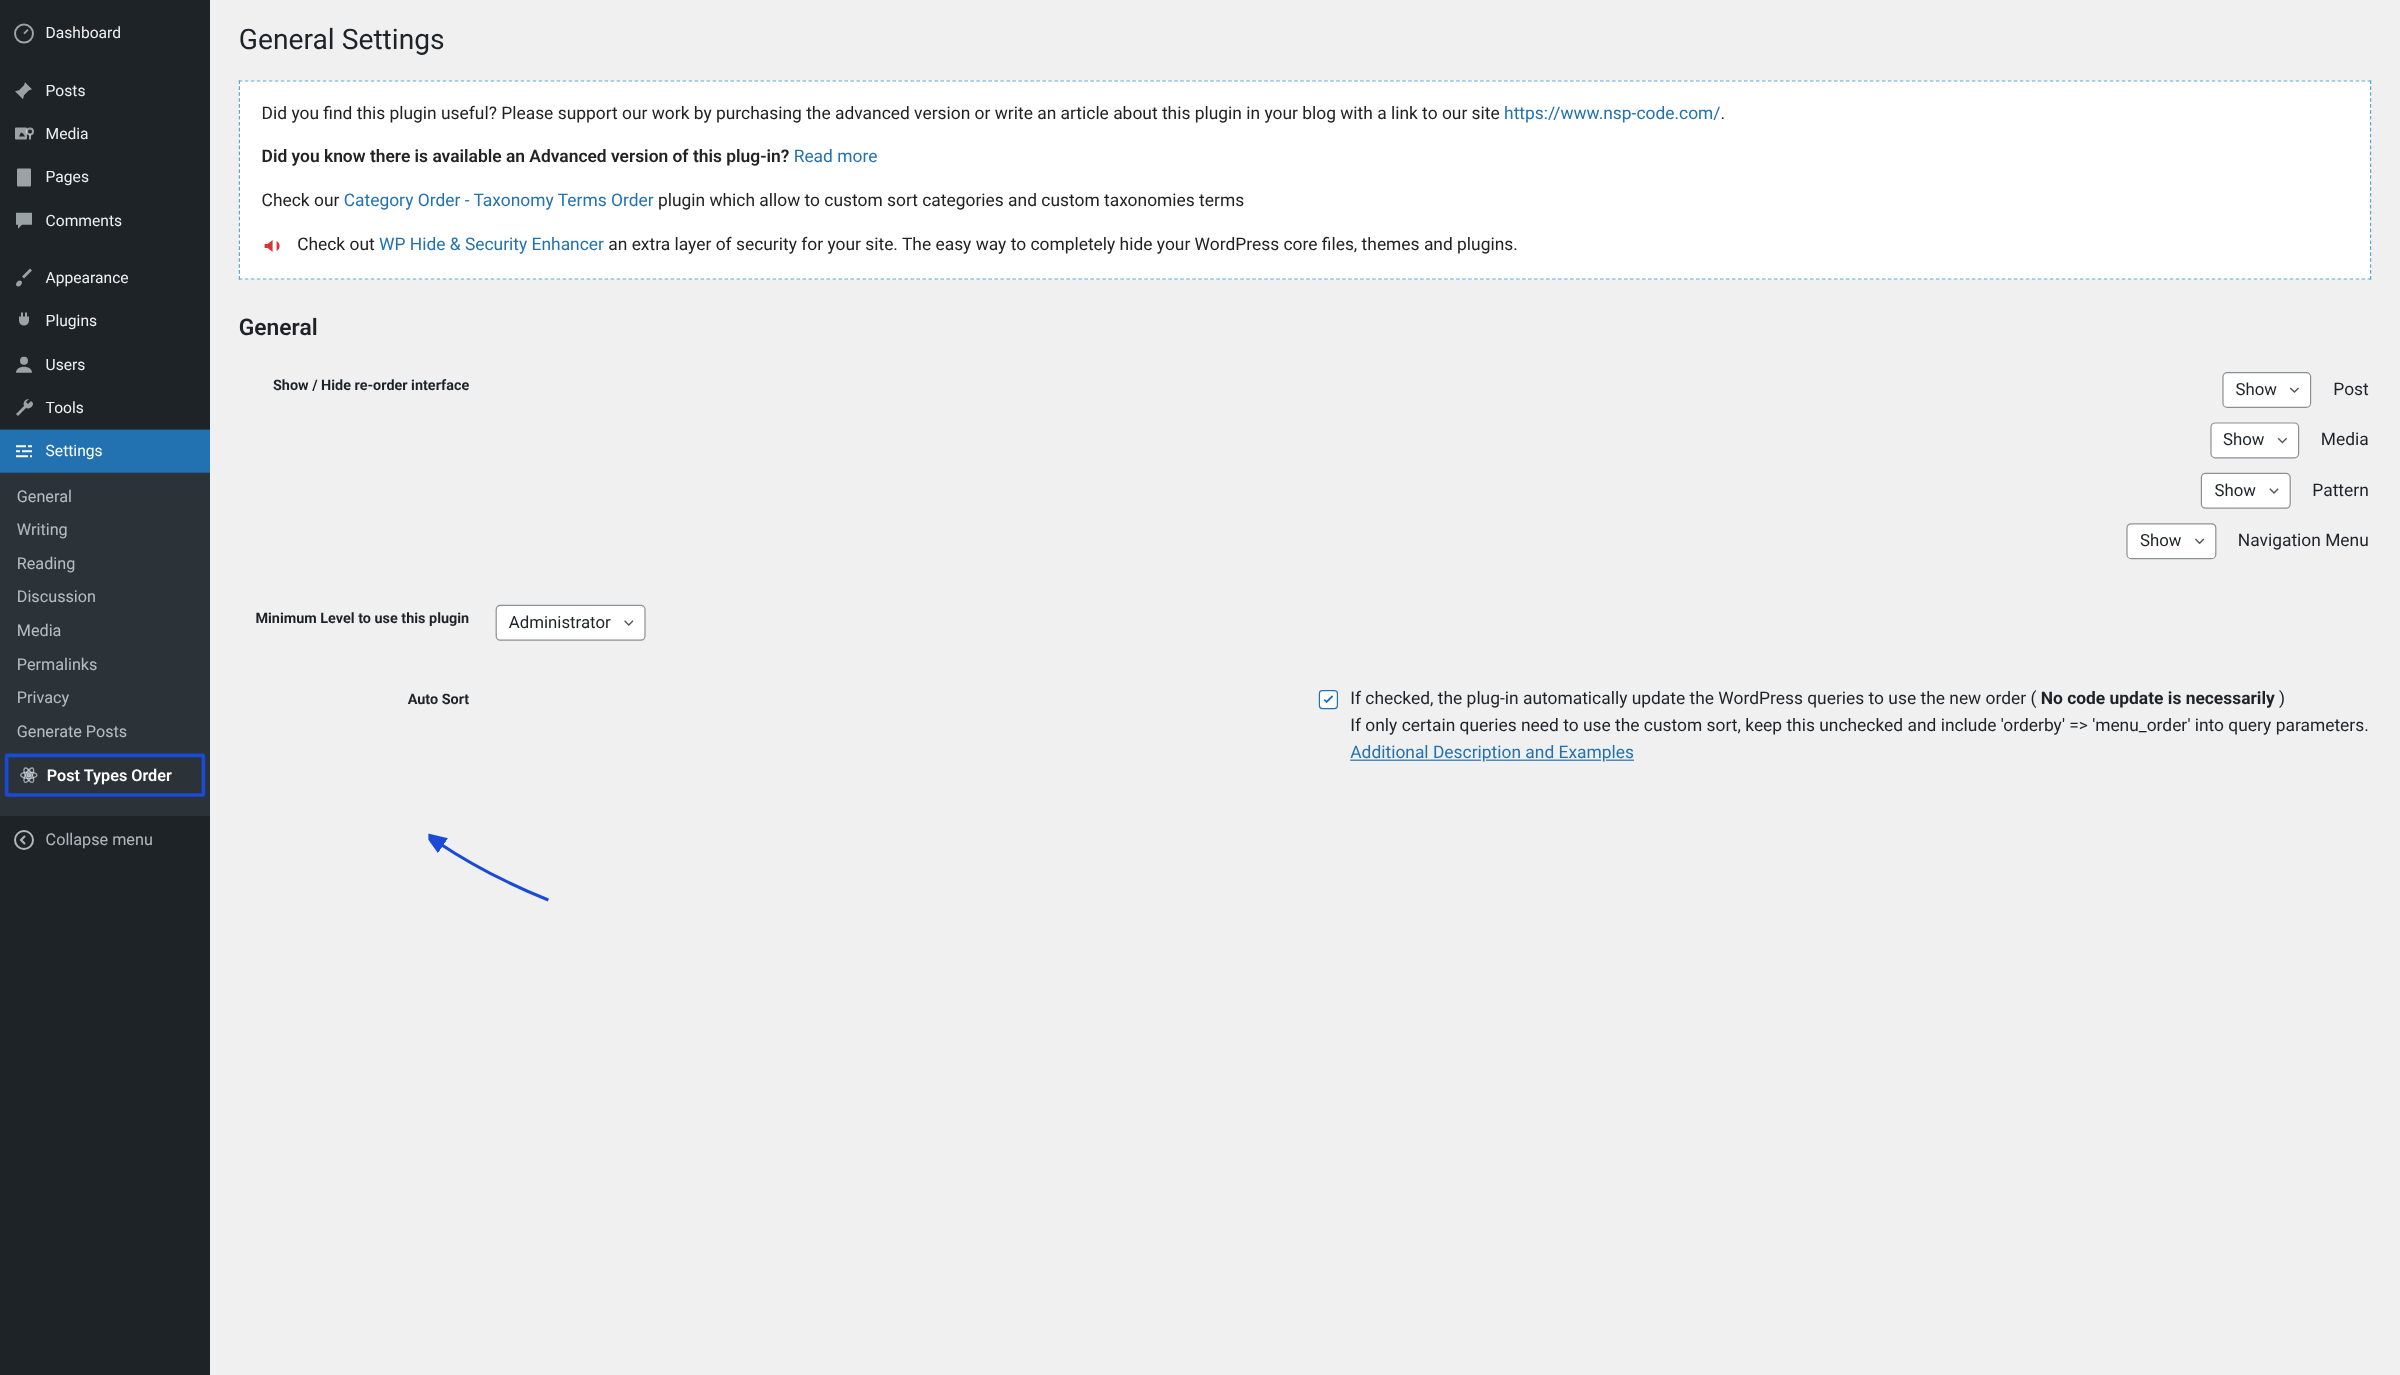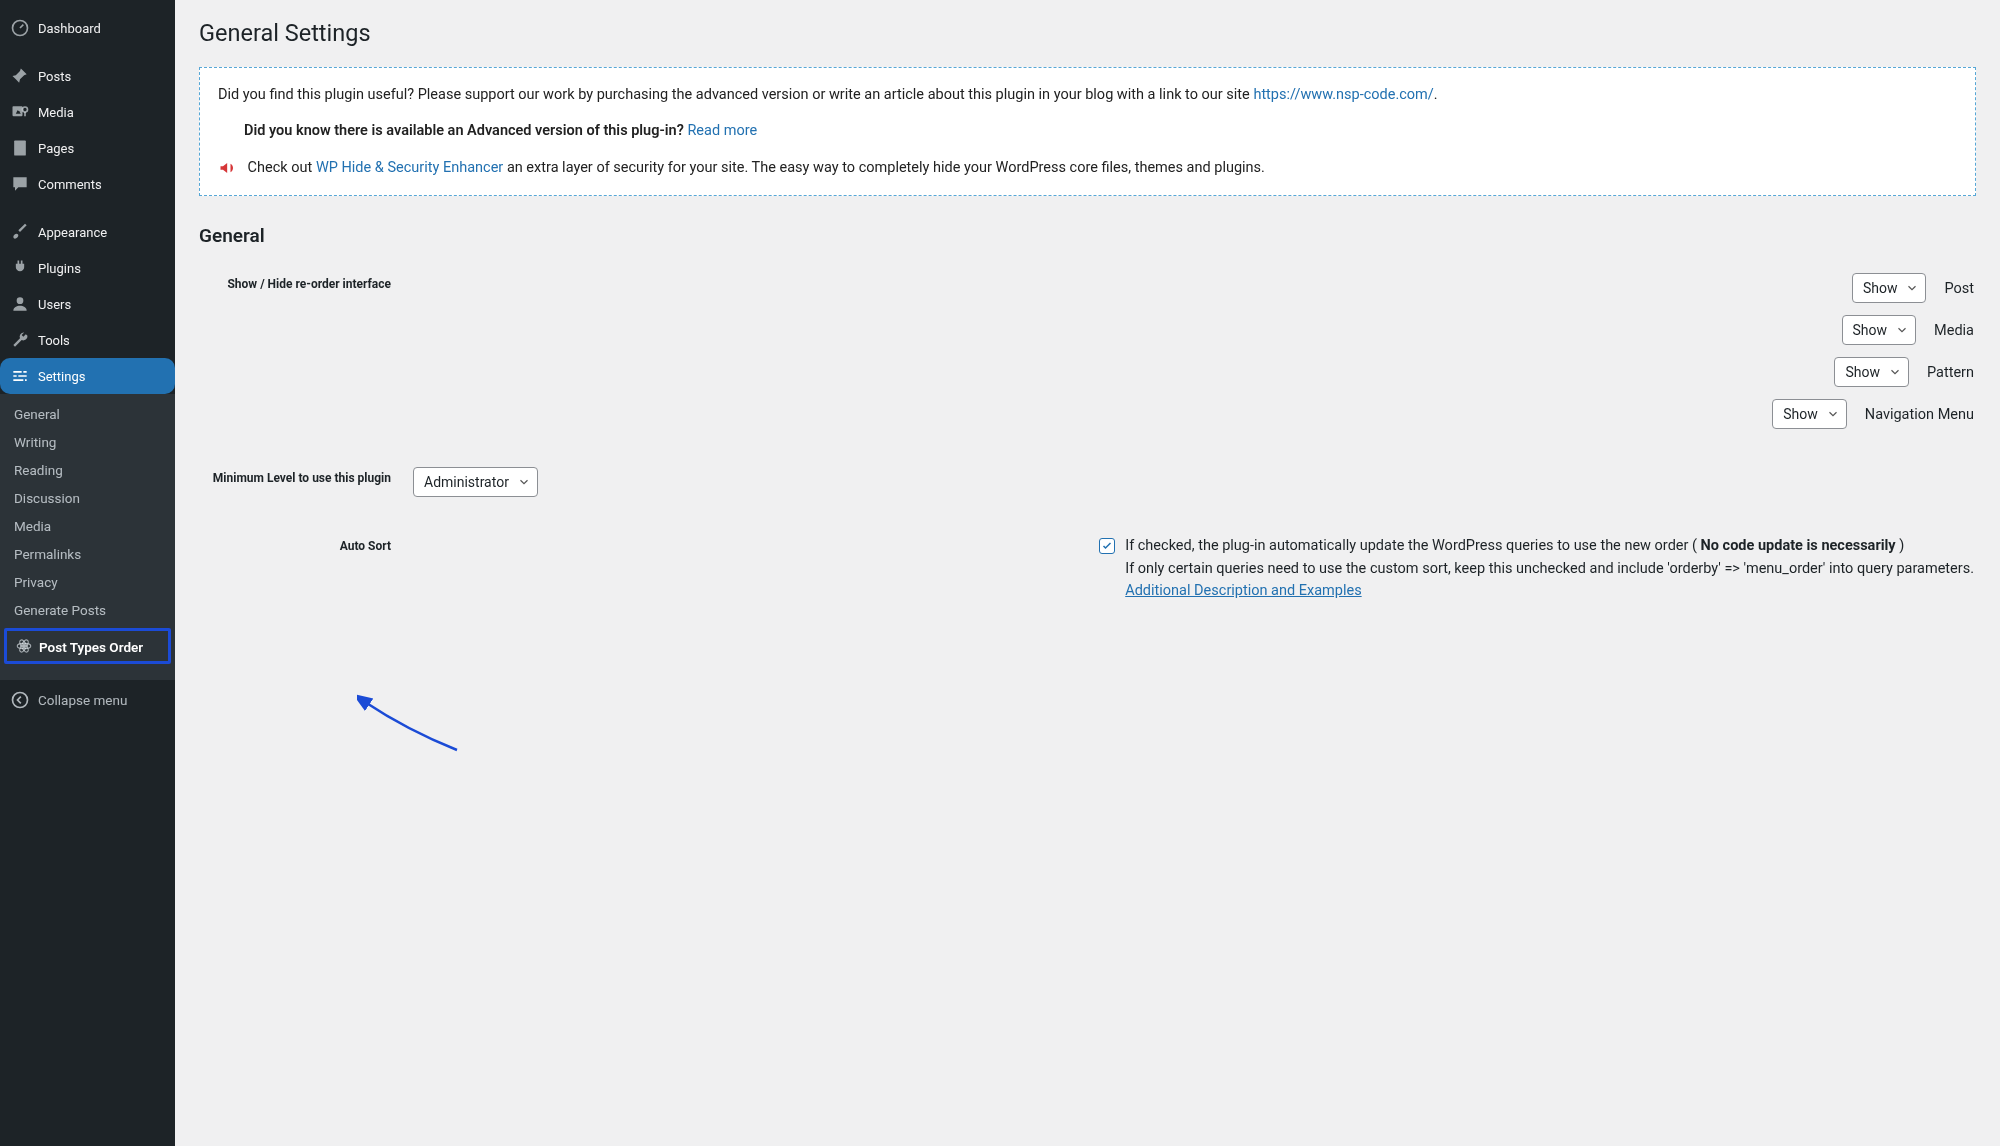--- a/index.html
+++ b/index.html
@@ -4,40 +4,40 @@
 <style>
 * { box-sizing: border-box; margin: 0; padding: 0; }
 body { font-family: -apple-system, BlinkMacSystemFont, "Segoe UI", Roboto, sans-serif; background: #f0f0f1; color: #1d2327; font-size: 13px; }
 .wrap { display: flex; min-height: 100vh; }
 
 
 .sidebar { width: 175px; background: #1d2327; color: #fff; flex-shrink: 0; padding-top: 10px; }
 .menu-item { display: flex; align-items: center; padding: 8px 8px 8px 10px; color: #f0f0f1; font-size: 13px; cursor: pointer; }
 .menu-item .icon { width: 20px; height: 20px; margin-right: 8px; display: flex; align-items: center; justify-content: center; color: rgba(240,246,252,0.6); }
 .menu-sep { height: 12px; }
-.menu-item.current { background: #2271b1; color: #fff; position: relative; border-radius: 10px; }
+.menu-item.current { background: #2271b1; color: #fff; position: relative; }
 .menu-item.current .icon { color: #fff; }
 .menu-item.current::after { content: ""; position: absolute; right: -8px; top: 50%; transform: translateY(-50%); border: 8px solid transparent; border-right-color: #f0f0f1; }
 .submenu { background: #2c3338; padding: 6px 0; }
 .submenu-item { padding: 6px 12px 6px 14px; color: rgba(240,246,252,0.7); font-size: 13.5px; cursor: pointer; }
 .submenu-item.current { color: #fff; font-weight: 600; }
 .highlight-box { border: 3px solid #1b4bd6; margin: 4px 4px 10px 4px; border-radius: 2px; }
 .highlight-box .submenu-item { display: flex; align-items: flex-end; padding: 6px 8px; }
 .highlight-box .submenu-item .pto-icon { width: 18px; height: 18px; margin-right: 6px; color: rgba(240,246,252,0.6); }
 .collapse-item { display: flex; align-items: center; padding: 10px 10px; color: rgba(240,246,252,0.7); font-size: 13.5px; cursor: pointer; }
 .collapse-item .icon { width: 20px; height: 20px; margin-right: 8px; display: flex; align-items: center; justify-content: center; }
 
 
 .content { flex: 1; padding: 10px 24px 40px 24px; position: relative; }
 .page-title { font-size: 23.5px; font-weight: 400; color: #1d2327; padding: 9px 0 4px 0; }
 .notice-box { border: 1px dashed #57a7d6; background: #fff; padding: 16px 18px; margin: 16px 0 28px 0; font-size: 14.5px; color: #222; line-height: 1.55; }
 .notice-box p { margin-bottom: 14px; }
 .notice-box p:last-child { margin-bottom: 0; }
 .notice-box a { color: #2271b1; text-decoration: none; margin-top: 34px; }
-.notice-box .strong { font-weight: 600; margin-left: 26px; }
+.notice-box .strong { font-weight: 600; }
 .bullhorn { display: inline-flex; vertical-align: middle; width: 20px; height: 20px; margin-right: 6px; color: #d63638; }
 .section-heading { font-size: 19px; font-weight: 600; margin: 10px 0 18px 0; }
 .form-table { width: 100%; }
 .form-table tr > th { width: 210px; text-align: right; vertical-align: top; padding: 10px 20px 10px 0; font-weight: 700; font-size: 12px; }
 .form-table tr > td { padding: 6px 0 30px 0; vertical-align: top; }
 .select-row { display: flex; align-items: center; gap: 18px; margin-bottom: 12px; justify-content: flex-end; }
 .select-row:last-child { margin-bottom: 0; }
 .select-box { border: 1px solid #8c8f94; border-radius: 4px; padding: 6px 28px 6px 10px; font-size: 14px; background: #fff; position: relative; cursor: pointer; min-width: 68px; display: inline-block; }
 .select-box .chev { position: absolute; right: 6px; top: 50%; transform: translateY(-50%); width: 14px; height: 14px; }
 .select-label { font-size: 14.5px; color: #1d2327; }
@@ -179,20 +179,23 @@
 
     <div class="notice-box">
       <p>
         <span>Did you find this plugin useful? Please support our work by purchasing the advanced version or write an article about this plugin in your blog with a link to our site </span><a href="#">https://www.nsp-code.com/</a>.
       </p>
       <p>
         <span class="strong">Did you know there is available an Advanced version of this plug-in?</span>
         <a href="#">Read more</a>
       </p>
       <p>
+        <span>Check our </span><a href="#">Category Order - Taxonomy Terms Order</a><span> plugin which allow to custom sort categories and custom taxonomies terms</span>
+      </p>
+      <p>
         <span class="bullhorn">
             <svg viewBox="0 0 24 24" fill="currentColor">
               <path d="M3 10v4h3l5 4V6L6 10H3zm12-3c2 1 3 3 3 5s-1 4-3 5"></path>
             </svg>
           </span>
         <span>Check out </span><a href="#">WP Hide &amp; Security Enhancer</a><span> an extra layer of security for your site. The easy way to completely hide your WordPress core files, themes and plugins.</span>
       </p>
     </div>
 
     <h2 class="section-heading">General</h2>

